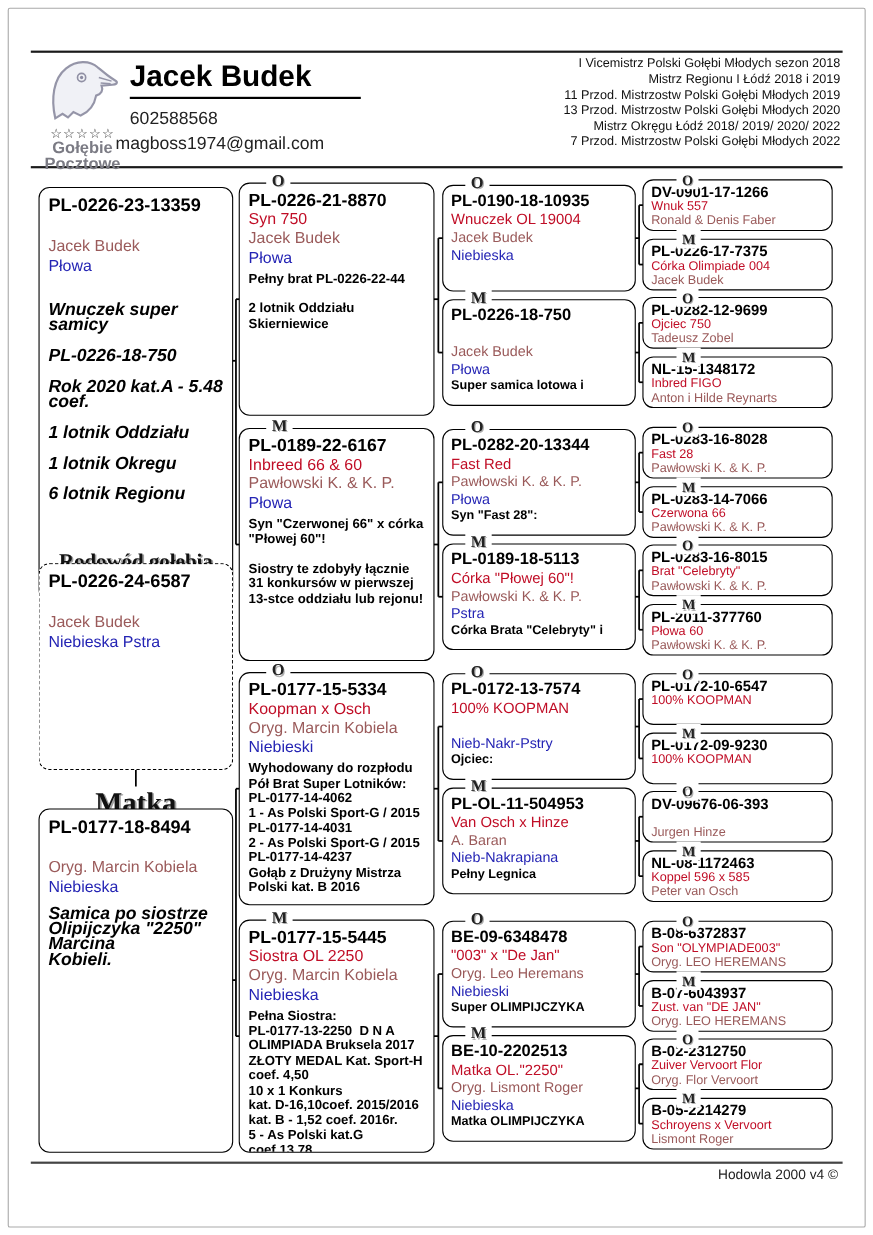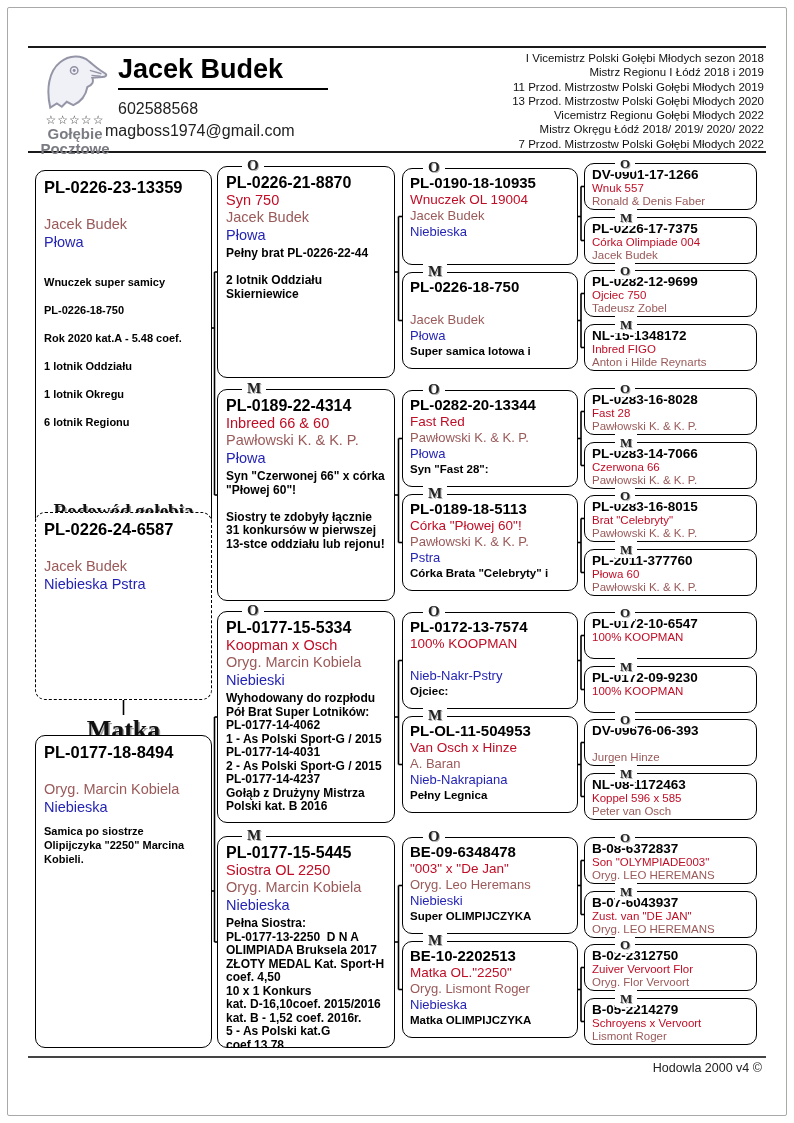--- a/index.html
+++ b/index.html
@@ -39,21 +39,21 @@
   .ring{font-weight:bold;color:#000;}
   .l-red{color:#c00d26;}
   .l-maroon{color:#9a5a5a;}
   .l-blue{color:#2424b4;}
   .notes{font-weight:bold;color:#000;white-space:pre-wrap;}
 
   .box1 .ring{font-size:16.5px;line-height:20px;}
   .box1 .l-red{font-size:14.5px;line-height:18px;min-height:18px;}
   .box1 .l-maroon{font-size:14.5px;line-height:18px;min-height:18px;}
   .box1 .l-blue{font-size:14.5px;line-height:18px;min-height:18px;}
-  .box1 .notes{font-size:11px;line-height:14px;margin-top:24px;}
+  .box1 .notes{font-size:16px;line-height:14px;margin-top:24px;font-style:italic;}
   .box1 .notes.nm{margin-top:8px;}
 
   .box2 .ring{font-size:16px;line-height:19px;}
   .box2 .l-red{font-size:14.5px;line-height:17px;min-height:17px;}
   .box2 .l-maroon{font-size:14.5px;line-height:17px;min-height:17px;}
   .box2 .l-blue{font-size:14.5px;line-height:18px;min-height:18px;}
   .box2 .notes{font-size:12px;line-height:13.5px;margin-top:3px;}
 
   .box3 .inner{padding:5px 7px;}
   .box3 .ring{font-size:15px;line-height:18px;}
@@ -90,21 +90,20 @@
     <div class="ltxt">Pocztowe</div>
   </div>
   <div class="name">Jacek Budek</div>
   <div class="phone">602588568</div>
   <div class="email">magboss1974@gmail.com</div>
   <div class="achv">
     <div>I Vicemistrz Polski Gołębi Młodych sezon 2018</div>
     <div>Mistrz Regionu I Łódź 2018 i 2019</div>
     <div>11 Przod. Mistrzostw Polski Gołębi Młodych 2019</div>
     <div>13 Przod. Mistrzostw Polski Gołębi Młodych 2020</div>
-    <div>Vicemistrz Regionu Gołębi Młodych 2022</div>
     <div>Mistrz Okręgu Łódź 2018/ 2019/ 2020/ 2022</div>
     <div>7 Przod. Mistrzostw Polski Gołębi Młodych 2022</div>
   </div>
 
   <svg class="connectors" width="794" height="1123" viewBox="0 0 794 1123">
     <line x1="123.5" y1="487" x2="123.5" y2="513"></line>
       <line x1="123.5" y1="700" x2="123.5" y2="726"></line>
     <line x1="214.5" y1="272" x2="214.5" y2="495"></line>
       <line x1="214.5" y1="272" x2="218" y2="272"></line>
       <line x1="214.5" y1="495" x2="218" y2="495"></line>
@@ -215,21 +214,21 @@
       <div class="l-blue">Płowa</div>
       <div class="notes">Pełny brat PL-0226-22-44
 
 2 lotnik Oddziału
 Skierniewice</div>
     </div>
   </div>
   <div class="box box2" style="left:217px;top:389px;width:178px;height:212px">
     <span class="sex">M</span>
     <div class="inner">
-      <div class="ring">PL-0189-22-4314</div>
+      <div class="ring">PL-0189-22-6167</div>
       <div class="l-red">Inbreed 66 &amp; 60</div>
       <div class="l-maroon">Pawłowski K. &amp; K. P.</div>
       <div class="l-blue">Płowa</div>
       <div class="notes">Syn "Czerwonej 66" x córka
 "Płowej 60"!
 
 Siostry te zdobyły łącznie
 31 konkursów w pierwszej
 13-stce oddziału lub rejonu!</div>
     </div>

